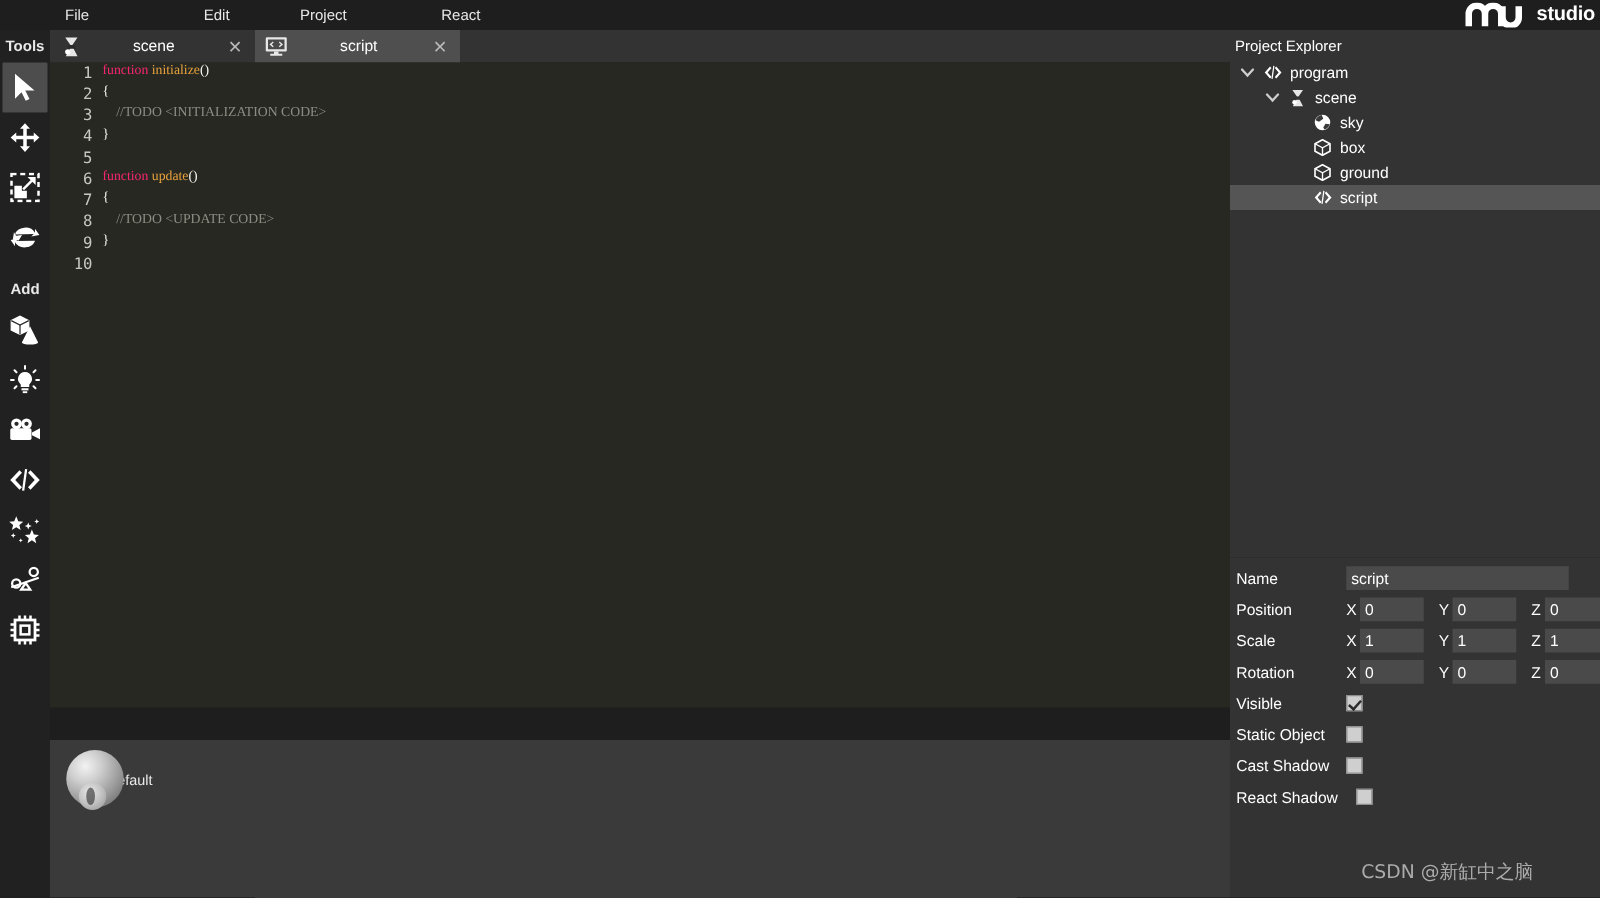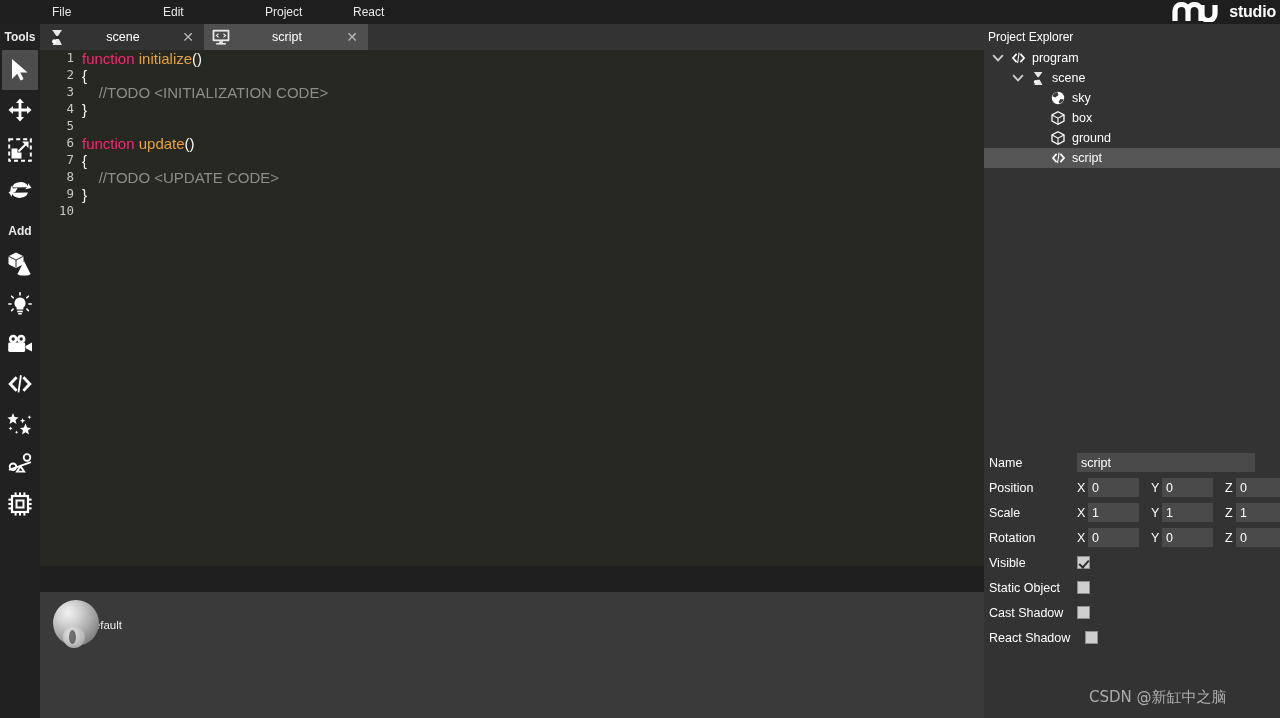--- a/index.html
+++ b/index.html
@@ -16,21 +16,21 @@
   .menubar {
     position: absolute; left: 0; top: 0; width: 1280px; height: 24px;
     background: #1e1e1e; display: flex; align-items: center;
   }
   .menu-item {
     color: #e8e8e8; font-size: 12px; line-height: 24px;
     padding: 0 8px; cursor: default; white-space: nowrap;
   }
   .m-file   { position: absolute; left: 44px; }
   .m-edit   { position: absolute; left: 155px; }
-  .m-proj   { position: absolute; left: 257px; }
+  .m-proj   { position: absolute; left: 232px; }
   .m-about  { position: absolute; left: 345px; }
   .logo {
     position: absolute; right: 0px; top: 0px; height: 24px;
     display: flex; align-items: center; gap: 1px;
     padding-right: 4px;
   }
   .logo-mark { display: block; }
   .logo-text { color: #ffffff; font-size: 16px; font-weight: 600; letter-spacing: -0.2px; }
 
   
@@ -78,22 +78,22 @@
     background: #272822; overflow: hidden;
   }
   .code-table { width: 100%; border-collapse: collapse; }
   .code-row { height: 17px; }
   .ln {
     width: 42px; text-align: right; padding-right: 8px;
     color: #c8c8c0; font-family: "DejaVu Sans Mono", monospace;
     font-size: 12.5px; vertical-align: top; user-select: none;
   }
   .cl {
-    color: #f8f8f2; font-family: Liberation Sans, sans-serif;
-    font-size: 15px; vertical-align: top; white-space: pre;
+    color: #f8f8f2; font-family: Liberation Serif, serif;
+    font-size: 11px; vertical-align: top; white-space: pre;
   }
   .k-kw { color: #f92672; }
   .k-fn { color: #e6a23c; }
   .k-pn { color: #f8f8f2; }
   .k-cm { color: #8d8d84; }
 
   
   .asset-tabs {
     position: absolute; left: 40px; top: 566px; width: 944px; height: 26px;
     background: #1e1e1e; display: flex; align-items: center;

